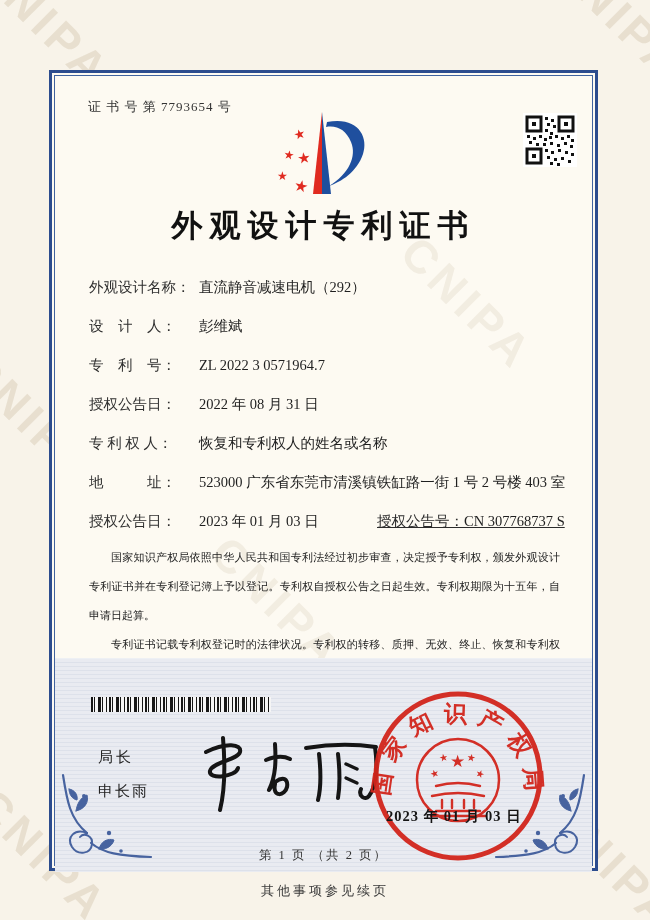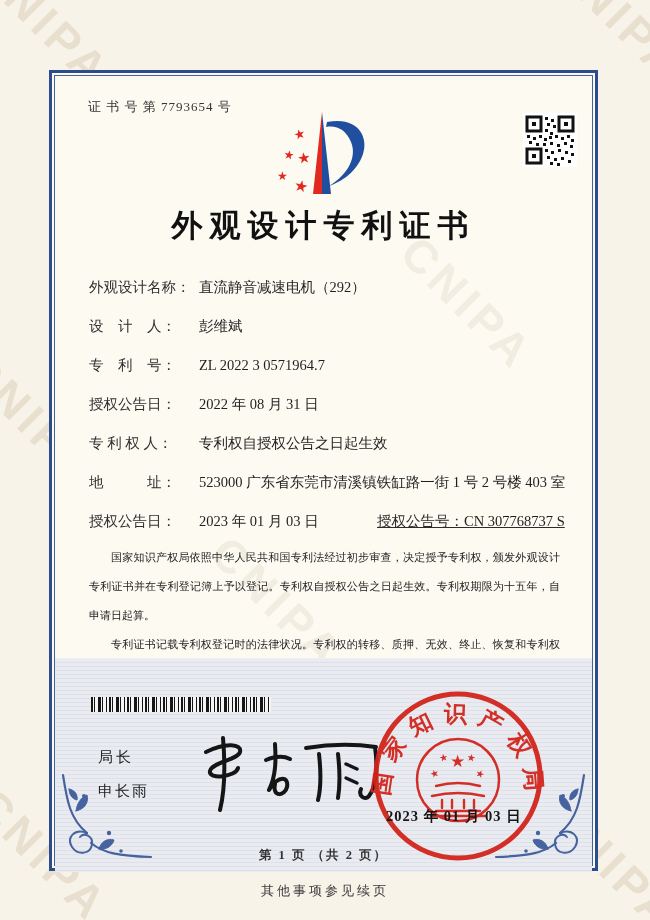--- a/index.html
+++ b/index.html
@@ -55,21 +55,21 @@
       #161616 7px 10px, #f5f5f5 10px 11px, #161616 11px 12px, #f5f5f5 12px 15px,
       #161616 15px 16px, #f5f5f5 16px 18px);
   }
   .sig-title { position:absolute; left:43px; top:672px; font-size:15px; letter-spacing:3px; z-index:3; color:#222; }
   .sig-name  { position:absolute; left:43px; top:706px; font-size:15px; letter-spacing:2px; z-index:3; color:#222; }
   .sig-hand  { position:absolute; left:123px; top:656px; width:215px; height:82px; z-index:3; }
 
   .seal { position:absolute; left:315px; top:612px; width:176px; height:176px; z-index:4; opacity:0.95; }
   .seal-date { position:absolute; left:331px; top:731px; z-index:5; font-size:14.5px; font-weight:bold; letter-spacing:1px; color:#151515; white-space:nowrap; }
 
-  .page-info { position:absolute; left:0; right:0; top:771px; text-align:center; font-size:12.5px; letter-spacing:2px; color:#333; z-index:4;font-weight:bold; }
+  .page-info { position:absolute; left:0; right:0; top:771px; text-align:center; font-size:12.5px; letter-spacing:2px; color:#333; z-index:4; }
 
   .flourish { position:absolute; bottom:2px; width:100px; height:92px; z-index:2; }
   .flourish.bl { left:2px; }
   .flourish.br { right:2px; transform:scaleX(-1); }
 
   .cont-note { position:absolute; left:0; right:0; top:882px; text-align:center; font-size:13px; letter-spacing:3px; color:#3a3a3a; z-index:1; }
 </style>
 </head>
 <body>
 
@@ -181,21 +181,21 @@
       <div class="frow">
         <span class="flabel">设　计　人：</span><span class="fvalue">彭维斌</span>
       </div>
       <div class="frow">
         <span class="flabel">专　利　号：</span><span class="fvalue">ZL 2022 3 0571964.7</span>
       </div>
       <div class="frow">
         <span class="flabel">授权公告日：</span><span class="fvalue">2022 年 08 月 31 日</span>
       </div>
       <div class="frow">
-        <span class="flabel">专 利 权 人：</span><span class="fvalue">专利权自授权公告之日起生效</span>
+        <span class="flabel">专 利 权 人：</span><span class="fvalue">恢复和专利权人的姓名或名称</span>
       </div>
       <div class="frow">
         <span class="flabel">地　　　址：</span><span class="fvalue">523000 广东省东莞市清溪镇铁缸路一街 1 号 2 号楼 403 室</span>
       </div>
       <div class="frow">
         <span><span class="flabel">授权公告日：</span><span class="fvalue">2023 年 01 月 03 日</span></span>
         <span class="grant2"><span>授权公告号：</span><span class="fvalue">CN 307768737 S</span></span>
       </div>
     </div>
 

